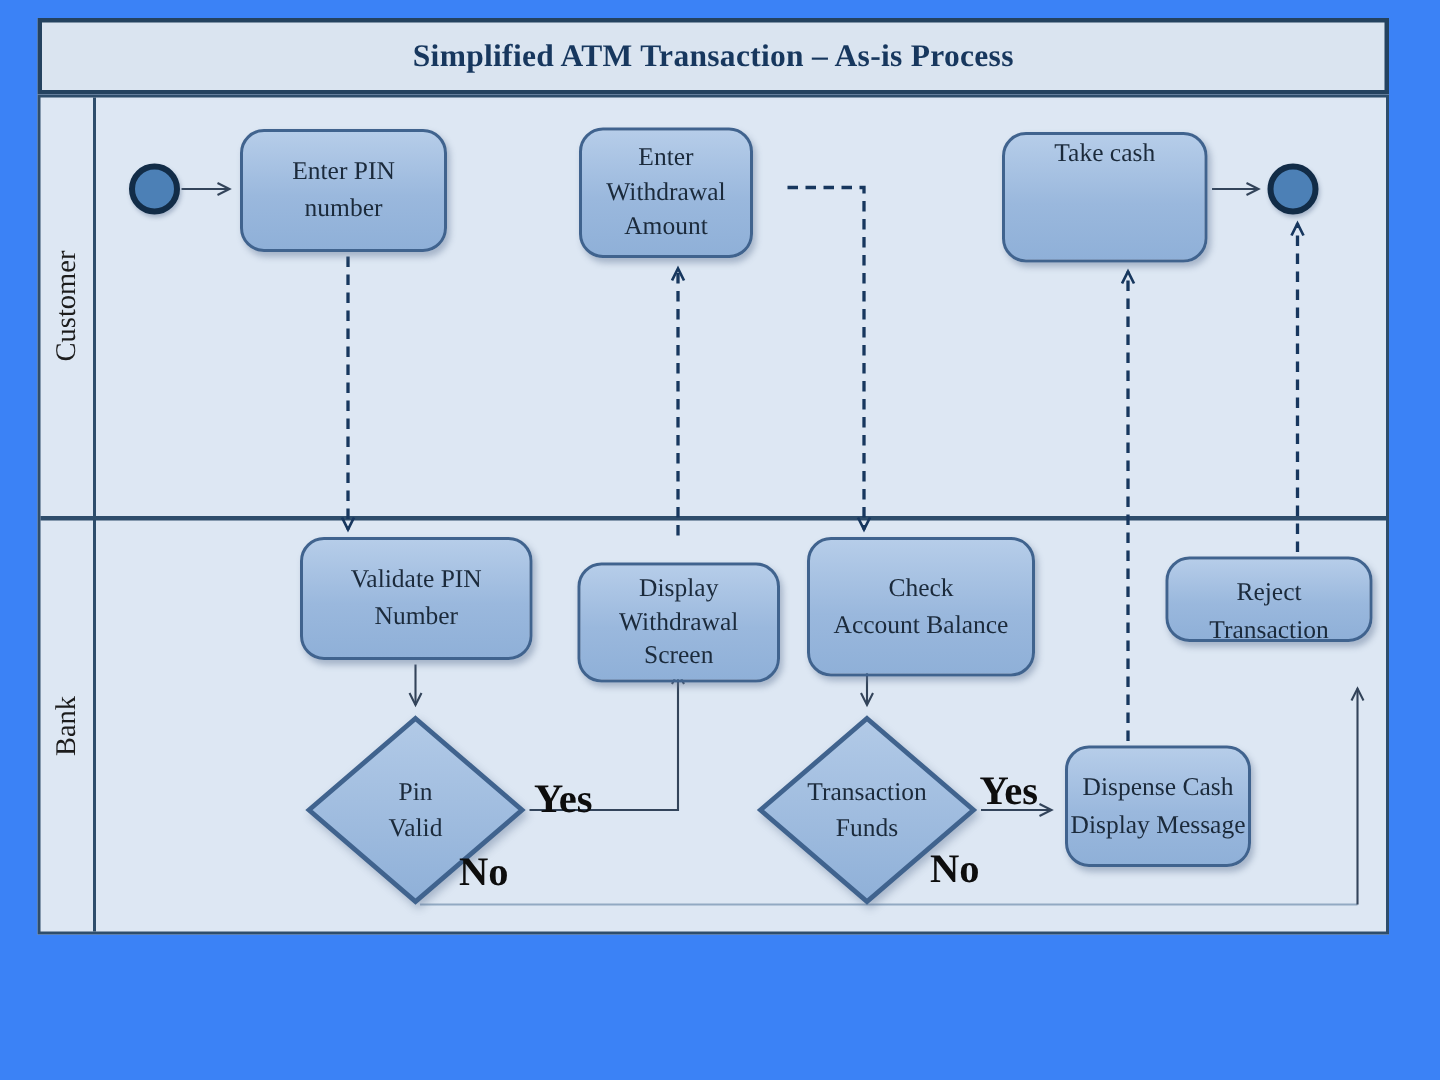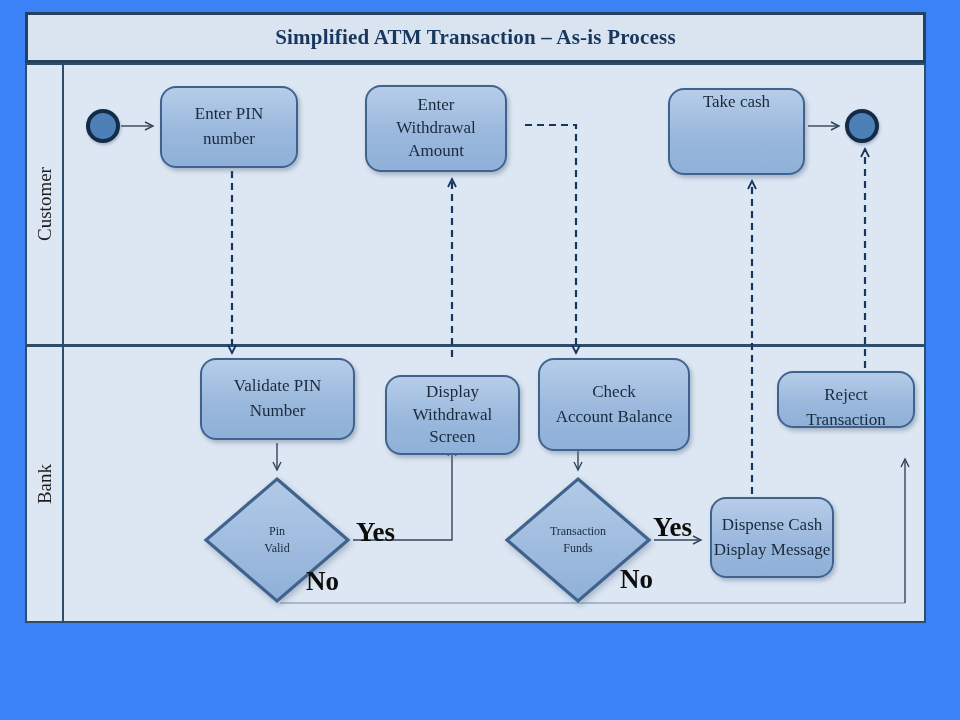--- a/index.html
+++ b/index.html
@@ -29,40 +29,40 @@
   #lbl-bank{left:45px;top:484px;}
   
   .box{
     position:absolute;box-sizing:border-box;border:2.5px solid #40638e;border-radius:16px;
     background:linear-gradient(180deg,#b6cde9 0%,#9ab8dd 55%,#8fb0d8 100%);
     box-shadow:2px 3px 4px rgba(100,120,150,.45);
     display:flex;align-items:center;justify-content:center;text-align:center;
     color:#1b2a3b;font-size:17px;line-height:1.45;white-space:pre-line;z-index:2;
   }
   #enter-pin{left:160px;top:86px;width:138px;height:82px;}
-  #enter-wa{left:365px;top:85px;width:142px;height:87px;line-height:1.35;}
+  #enter-wa{left:386px;top:85px;width:116px;height:87px;line-height:1.35;}
   #take-cash{left:668px;top:88px;width:137px;height:87px;align-items:flex-start;padding-top:0;}
   #validate-pin{left:200px;top:358px;width:155px;height:82px;}
   #display-ws{left:385px;top:360px;width:135px;height:80px;line-height:1.32;margin-top:15px;}
   #check-ab{left:538px;top:358px;width:152px;height:93px;}
   #reject-tr{left:777px;top:371px;width:138px;height:57px;align-items:flex-start;padding-top:10px;}
   #dispense{left:710px;top:497px;width:124px;height:81px;}
   
   .circle{
     position:absolute;width:34px;height:34px;border-radius:50%;box-sizing:border-box;
     background:#4c80b6;border:4px solid #122c47;box-shadow:1px 2px 3px rgba(100,120,150,.45);z-index:2;
   }
   #start-node{left:86px;top:109px;}
   #end-node{left:845px;top:109px;}
   
   .diamond{position:absolute;width:148px;height:128px;z-index:2;}
   .diamond svg{position:absolute;left:0;top:0;filter:drop-shadow(2px 3px 3px rgba(100,120,150,.45));}
   .diamond .dlabel{
     position:absolute;inset:0;display:flex;align-items:center;justify-content:center;
-    text-align:center;color:#1b2a3b;font-size:12px;line-height:1.4;white-space:pre-line;
+    text-align:center;color:#1b2a3b;font-size:17px;line-height:1.4;white-space:pre-line;
   }
   #pin-diamond{left:203px;top:476px;}
   #suff-diamond{left:504px;top:476px;}
   
   #connectors{position:absolute;left:0;top:0;z-index:1;}
   .dashed{stroke:#17375e;stroke-width:2.2;stroke-dasharray:7 5;fill:none;}
   .solid{stroke:#33445a;stroke-width:1.4;fill:none;}
   .plain{stroke:#92a9c2;stroke-width:1.4;fill:none;}
   
   .edge-label{position:absolute;font-size:27px;font-weight:600;color:#0d0d0d;z-index:3;}

